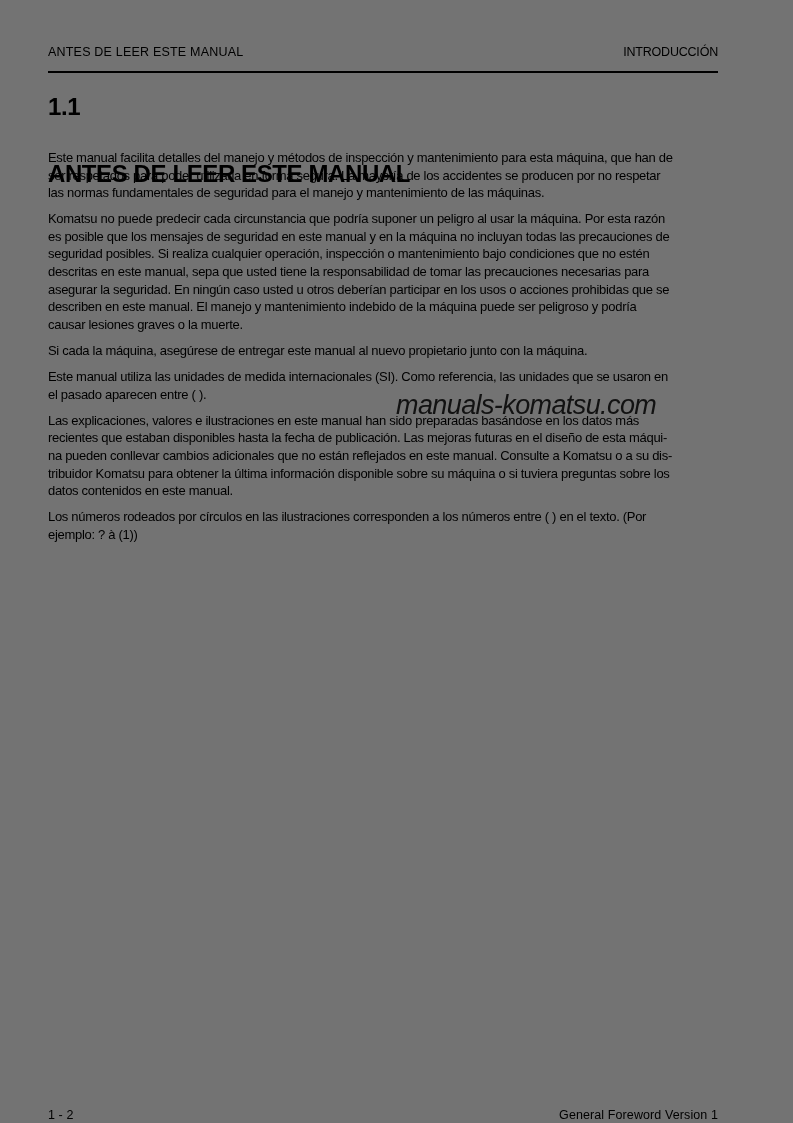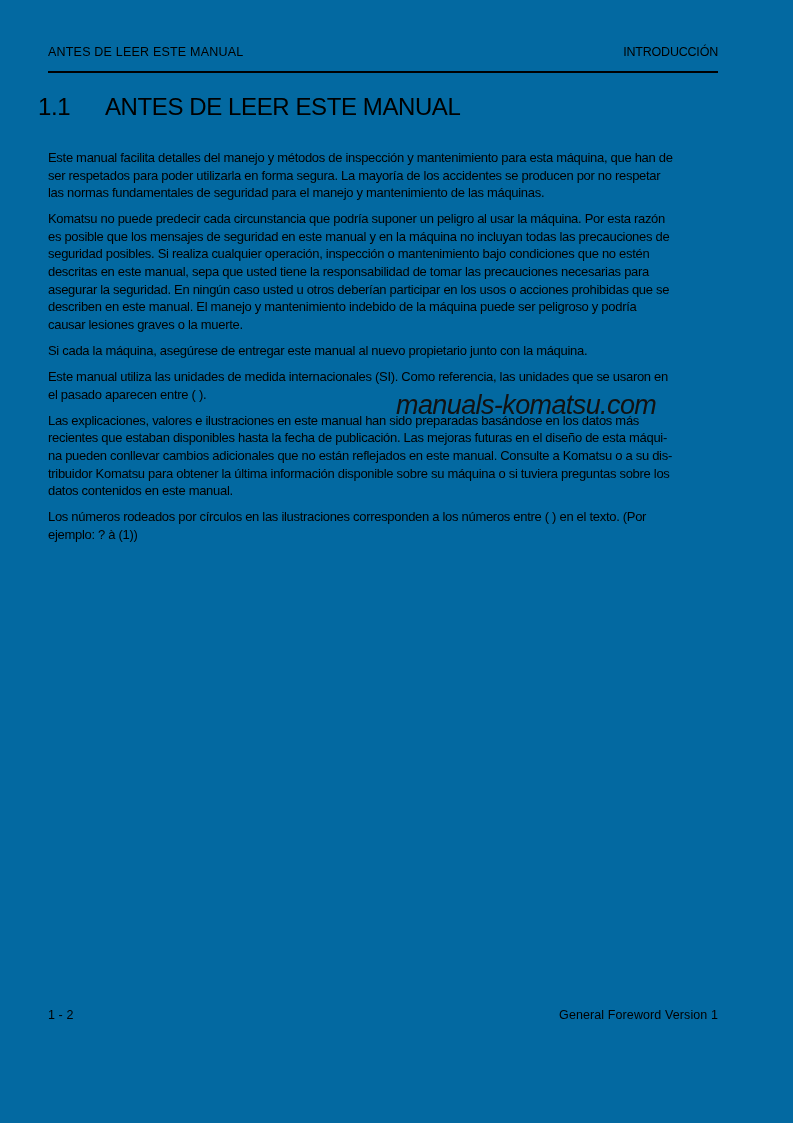--- a/index.html
+++ b/index.html
@@ -5,21 +5,21 @@
   html, body {
     margin: 0;
     padding: 0;
     background: #e8e8e8;
   }
   .page {
     position: relative;
     width: 793px;
     height: 1123px;
     margin: 0 auto;
-    background: #0369a1;
+    background: #737373;
     font-family: "Liberation Sans", sans-serif;
     color: #000000;
     overflow: hidden;
   }
   
   .running-header {
     position: absolute;
     top: 45px;
     left: 48px;
     width: 670px;
@@ -41,27 +41,28 @@
     top: 71px;
     left: 48px;
     width: 670px;
     height: 2px;
     background: #000000;
   }
   
   .section-heading {
     position: absolute;
     top: 93px;
-    left: 38px;
+    left: 48px;
     width: 690px;
     display: flex;
     font-size: 24px;
-    font-weight: 400;
+    font-weight: 700;
     letter-spacing: -0.4px;
     line-height: 28px;
+    flex-direction: column;
   }
   .section-heading .num {
     width: 67px;
     flex: 0 0 67px;
   }
   
   .content {
     position: absolute;
     top: 149px;
     left: 48px;
@@ -82,21 +83,21 @@
     font-size: 27px;
     font-weight: 500;
     letter-spacing: -0.6px;
     color: #121212;
     white-space: nowrap;
     font-style: italic;
   }
   
   .footer {
     position: absolute;
-    top: 1008px;
+    top: 1108px;
     left: 48px;
     width: 670px;
     font-size: 12.5px;
     letter-spacing: 0.1px;
   }
   .footer .page-num {
     position: absolute;
     left: 0;
     top: 0;
   }

